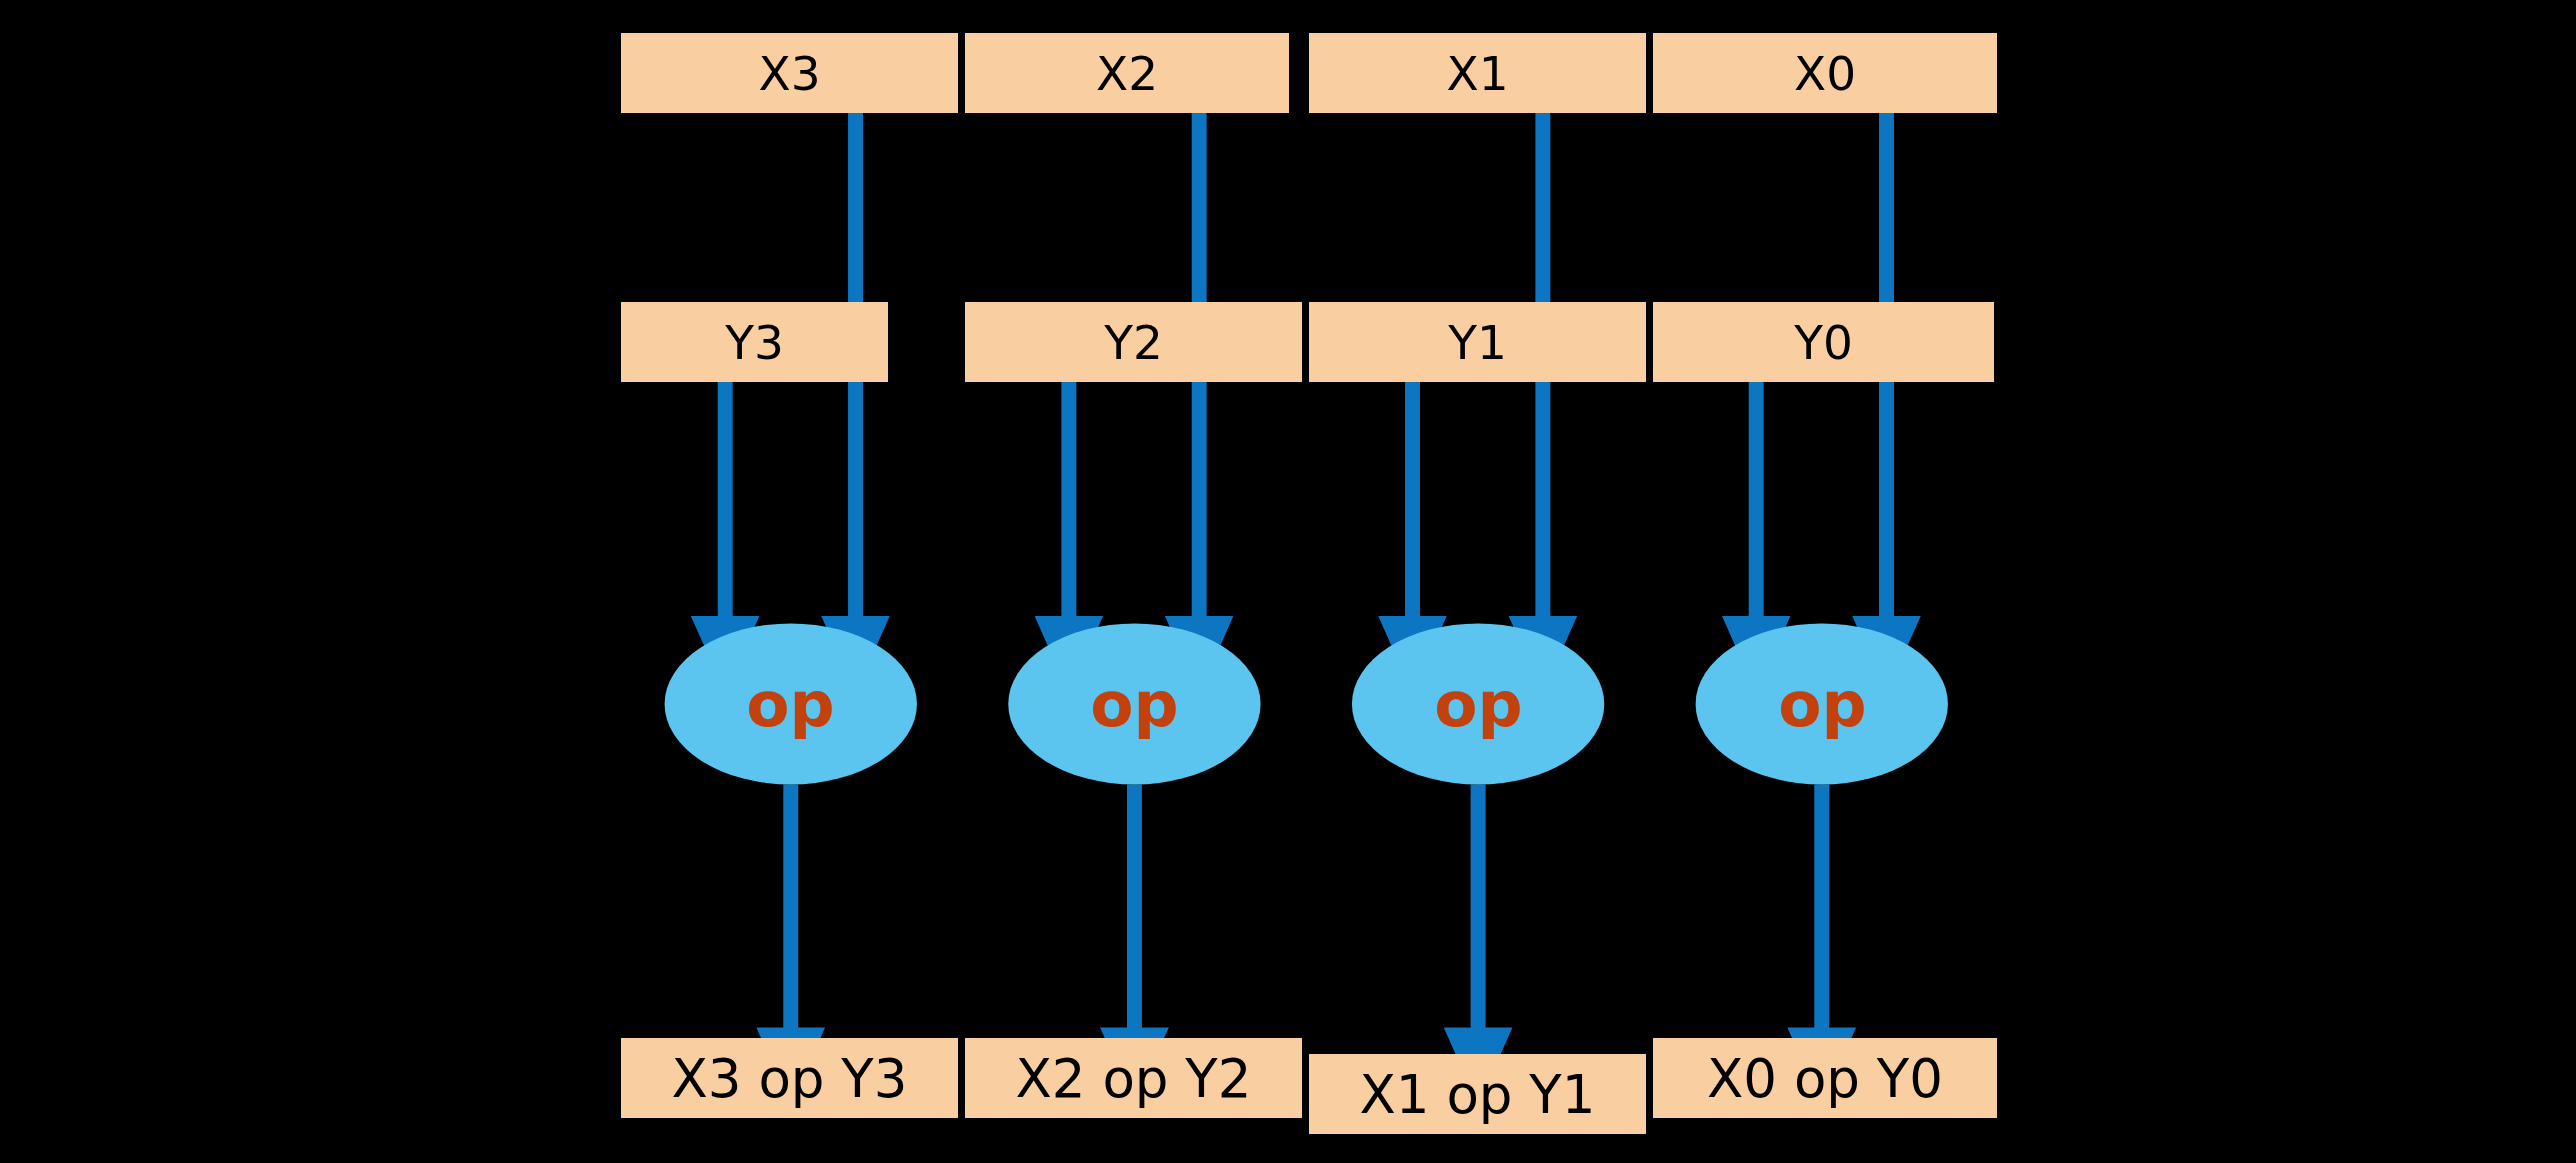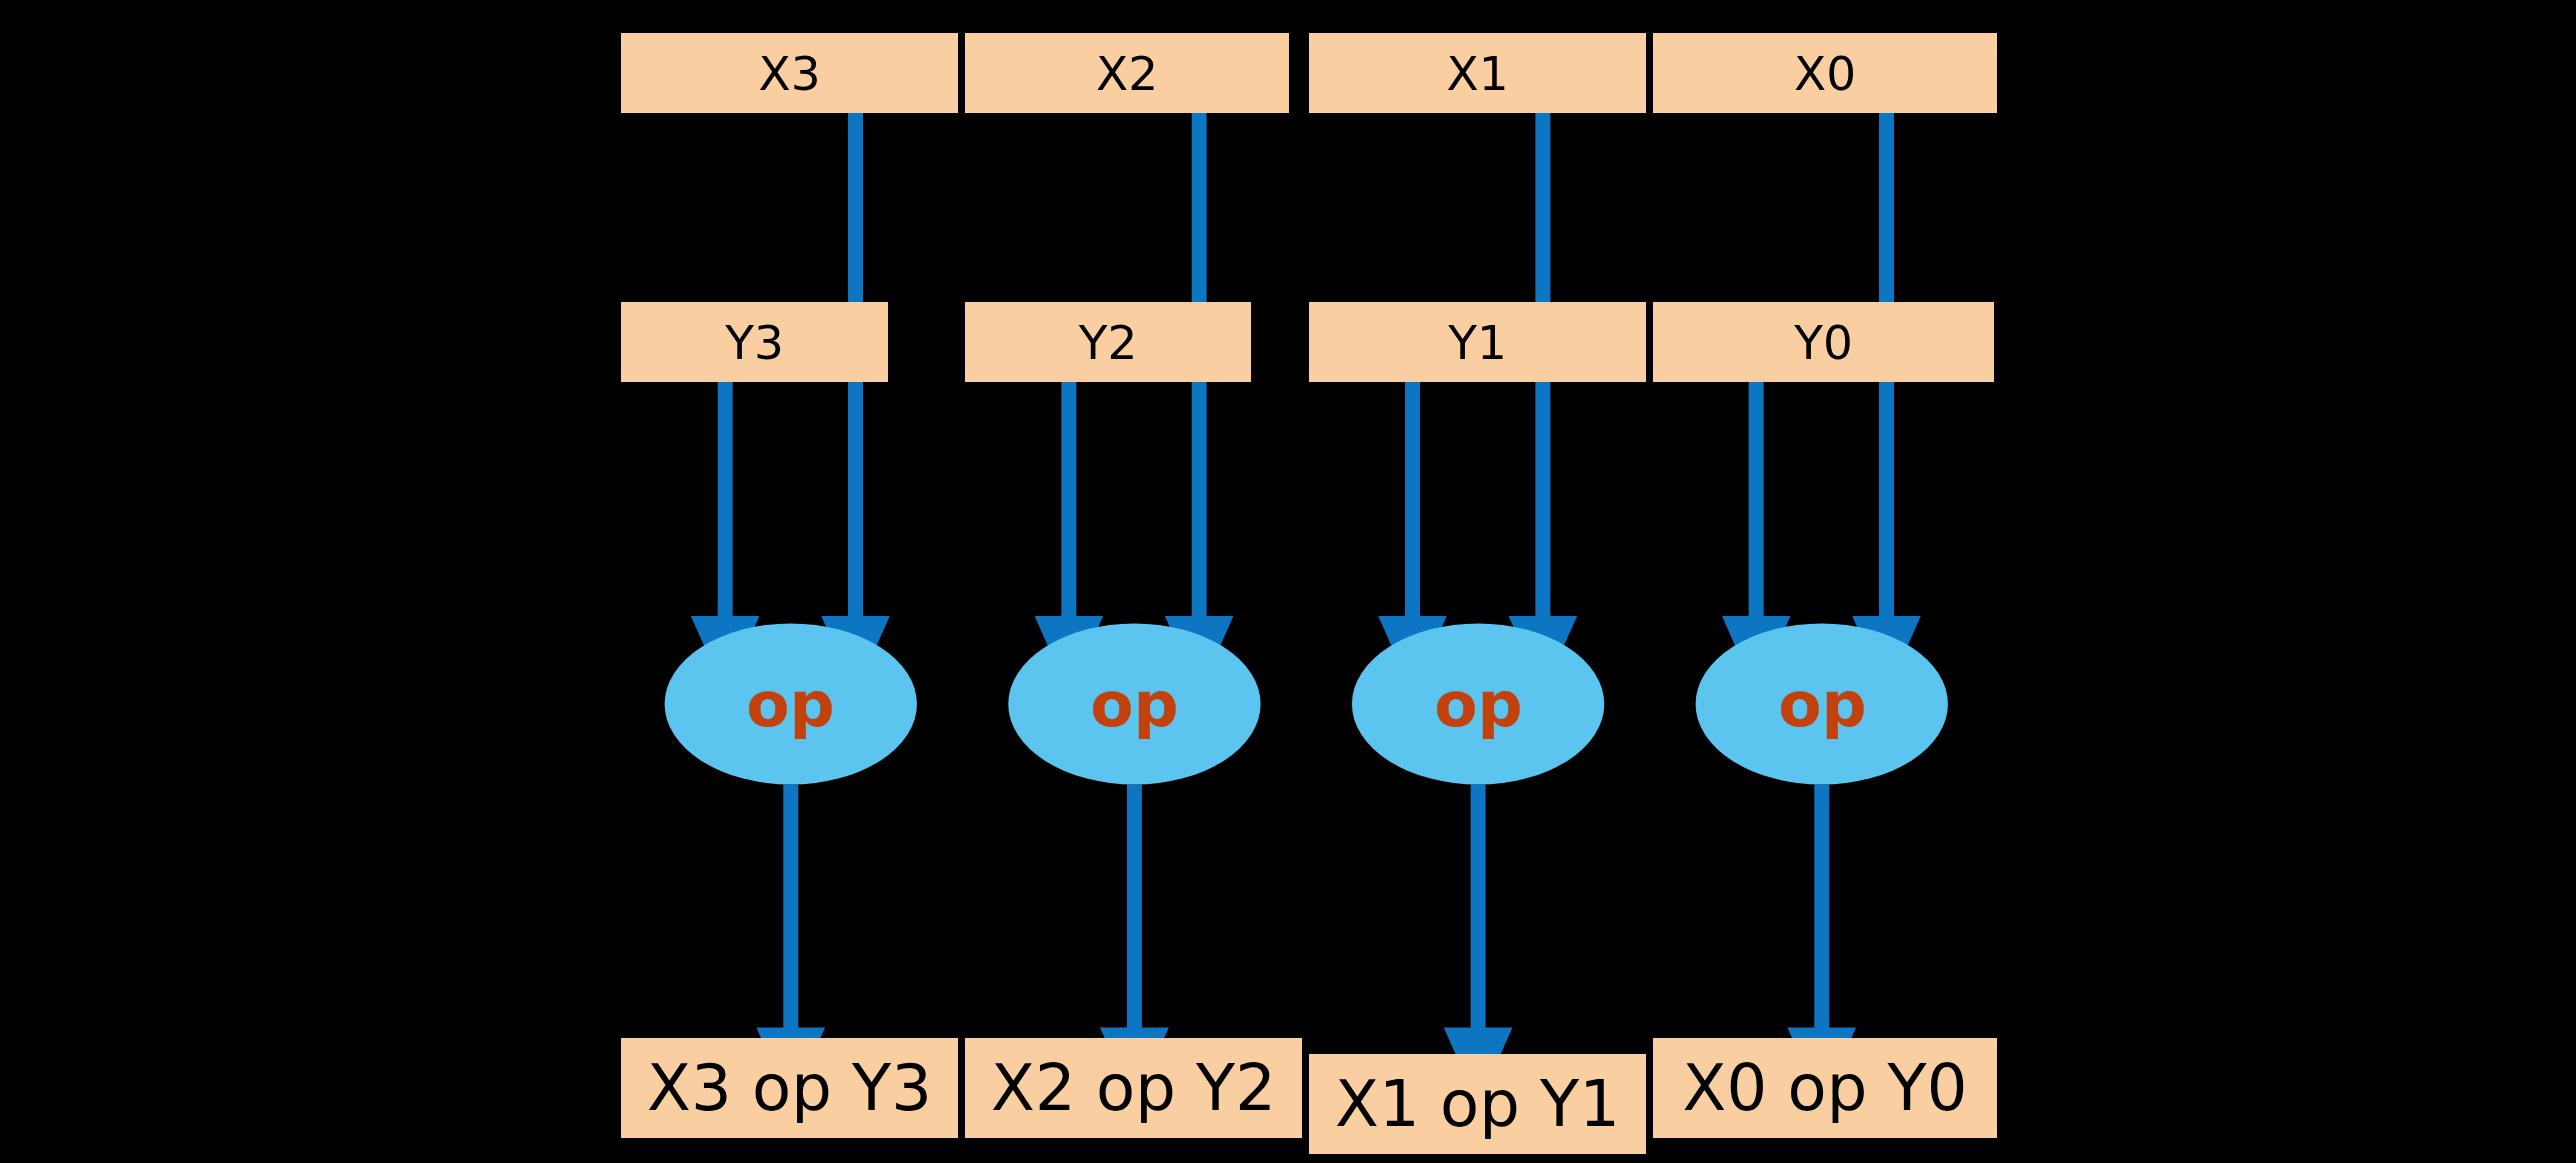--- a/index.html
+++ b/index.html
@@ -35,22 +35,22 @@
     font-family: "DejaVu Sans", sans-serif;
     font-weight: 400;
     white-space: nowrap;
     user-select: none;
   }
   .row-operand {
     height: 80px;
     font-size: 47px;
   }
   .row-result {
-    height: 100px;
-    font-size: 64px;
+    height: 80px;
+    font-size: 53px;
   }
   .op-label {
     position: absolute;
     display: flex;
     align-items: center;
     justify-content: center;
     color: #c2410c;
     font-family: "DejaVu Sans", sans-serif;
     font-weight: bold;
     font-size: 63px;
@@ -103,21 +103,21 @@
       <ellipse cx="2194" cy="848" rx="152" ry="97" fill="#5BC5F0"></ellipse>
     </g>
   </svg>
 
   <div class="cell-box row-operand" style="left:621px; top:33px; width:337px;">X3</div>
   <div class="cell-box row-operand" style="left:965px; top:33px; width:324px;">X2</div>
   <div class="cell-box row-operand" style="left:1309px; top:33px; width:337px;">X1</div>
   <div class="cell-box row-operand" style="left:1653px; top:33px; width:344px;">X0</div>
 
   <div class="cell-box row-operand" style="left:621px; top:302px; width:267px;">Y3</div>
-  <div class="cell-box row-operand" style="left:965px; top:302px; width:286px;">Y2</div>
+  <div class="cell-box row-operand" style="left:965px; top:302px; width:337px;">Y2</div>
   <div class="cell-box row-operand" style="left:1309px; top:302px; width:337px;">Y1</div>
   <div class="cell-box row-operand" style="left:1653px; top:302px; width:341px;">Y0</div>
 
   <div class="op-label" style="left:664px; top:624px; width:253px; height:161px;">op</div>
   <div class="op-label" style="left:1008px; top:624px; width:253px; height:161px;">op</div>
   <div class="op-label" style="left:1352px; top:624px; width:253px; height:161px;">op</div>
   <div class="op-label" style="left:1696px; top:624px; width:253px; height:161px;">op</div>
 
   <div class="cell-box row-result" style="left:621px; top:1038px; width:337px;">X3 op Y3</div>
   <div class="cell-box row-result" style="left:965px; top:1038px; width:337px;">X2 op Y2</div>

